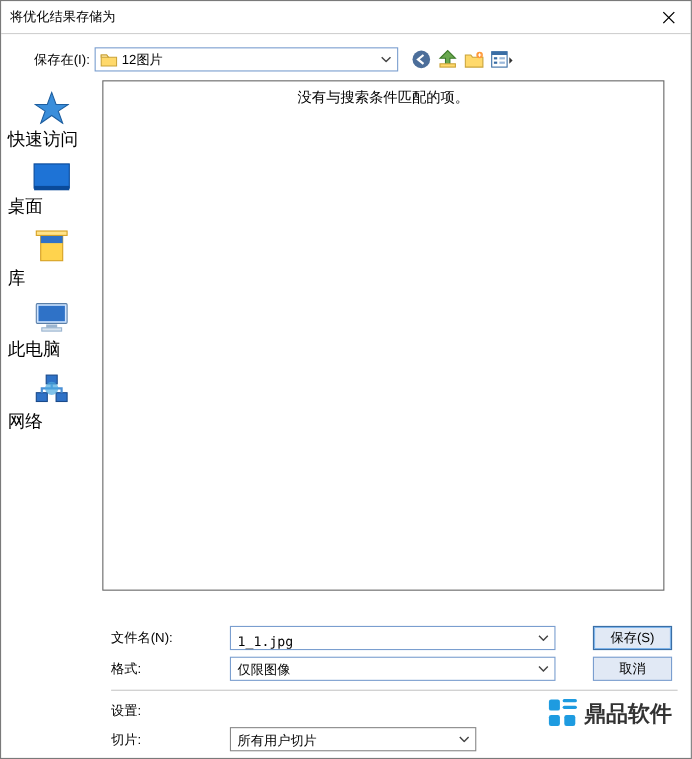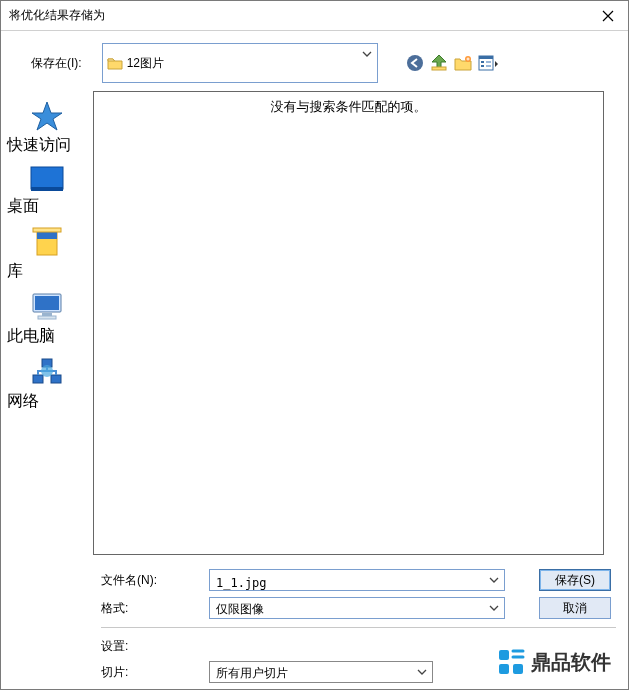--- a/index.html
+++ b/index.html
@@ -32,26 +32,26 @@
   .titlebar-title { font-size: 12px; color: #000; }
   .close-btn {
     width: 40px; height: 30px;
     display: flex; align-items: center; justify-content: center;
     font-size: 16px; font-family: sans-serif;
   }
   .toprow {
     display: flex;
     align-items: center;
     padding: 12px 12px 8px 30px;
-    gap: 16px;
+    gap: 0;
   }
   .toprow label { margin-right: 4px; }
   .lookin {
     flex: 0 0 276px;
-    height: 40px;
+    height: 22px;
     border: 1px solid #7a9ecf;
     display: flex;
     align-items: center;
     padding: 0 4px;
     position: relative;
     background: #fff;
   }
   .lookin .folder-icon { margin-right: 4px; }
   .lookin .chev {
     position: absolute; right: 2px; top: 2px;
@@ -127,21 +127,21 @@
     font-size: 12px;
     margin-left: 16px;
   }
   .btn.default { border: 1px solid #3a6ea5; box-shadow: 0 0 0 1px #7eb4ea inset; }
   .divider {
     border-top: 1px solid #c8c8c8;
     margin: 8px 0 10px 0;
   }
   .watermark {
     position: absolute;
-    right: 10px; bottom: 10px;
+    right: 10px; bottom: 24px;
     display: flex; align-items: center;
     gap: 6px;
     background: #fff;
     padding: 4px 8px;
     border-radius: 10px;
     font-size: 20px; font-weight: 600; color: #333;
   }
   svg { display:block; }
 </style>
 </head>

